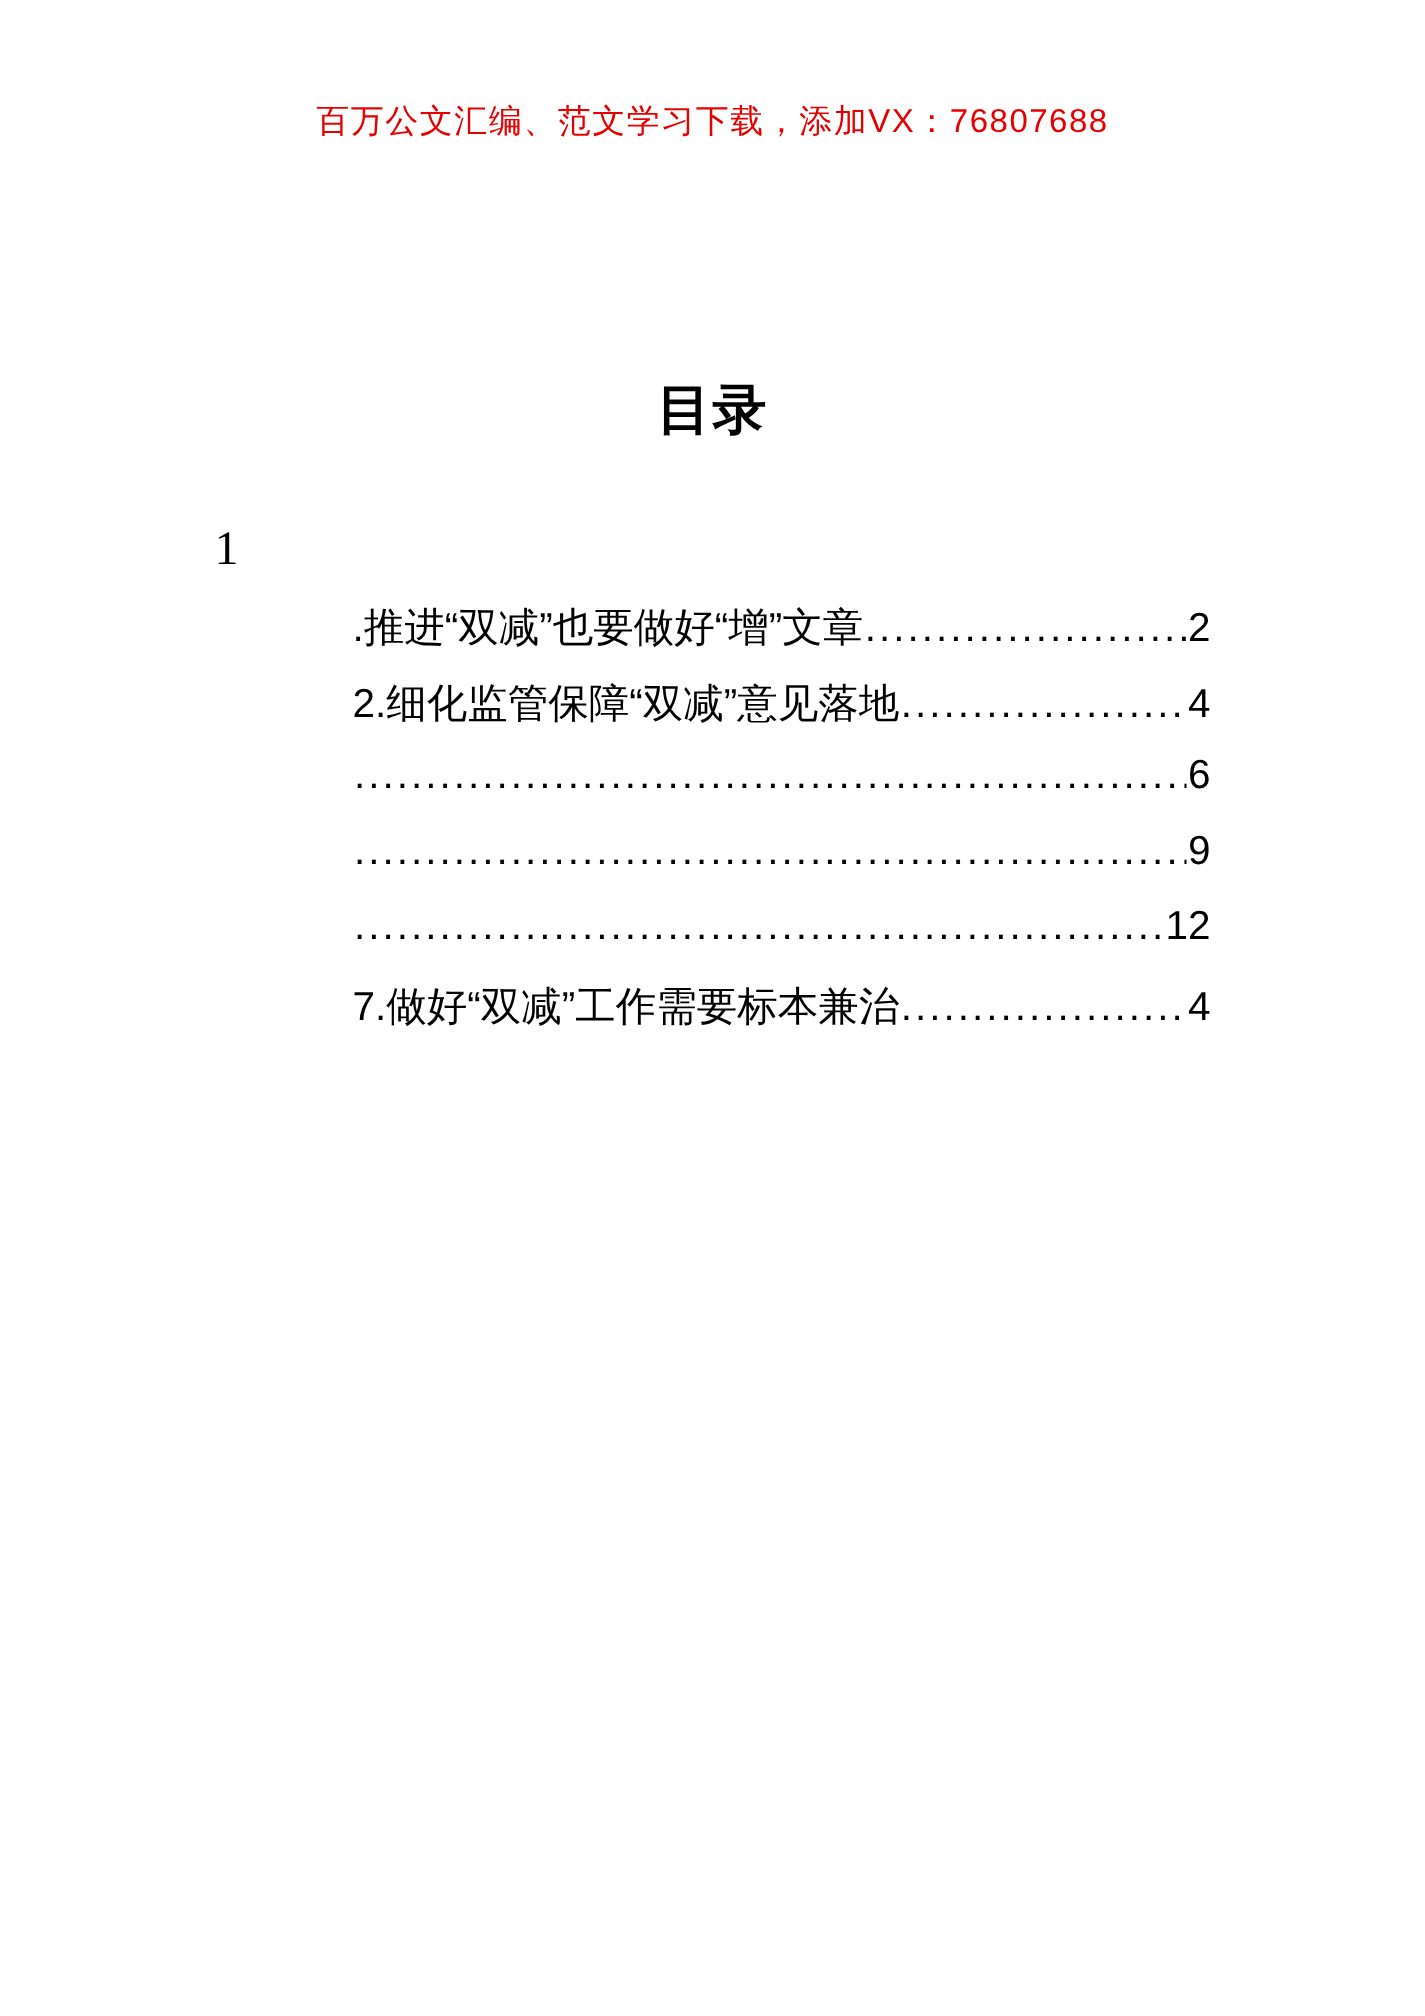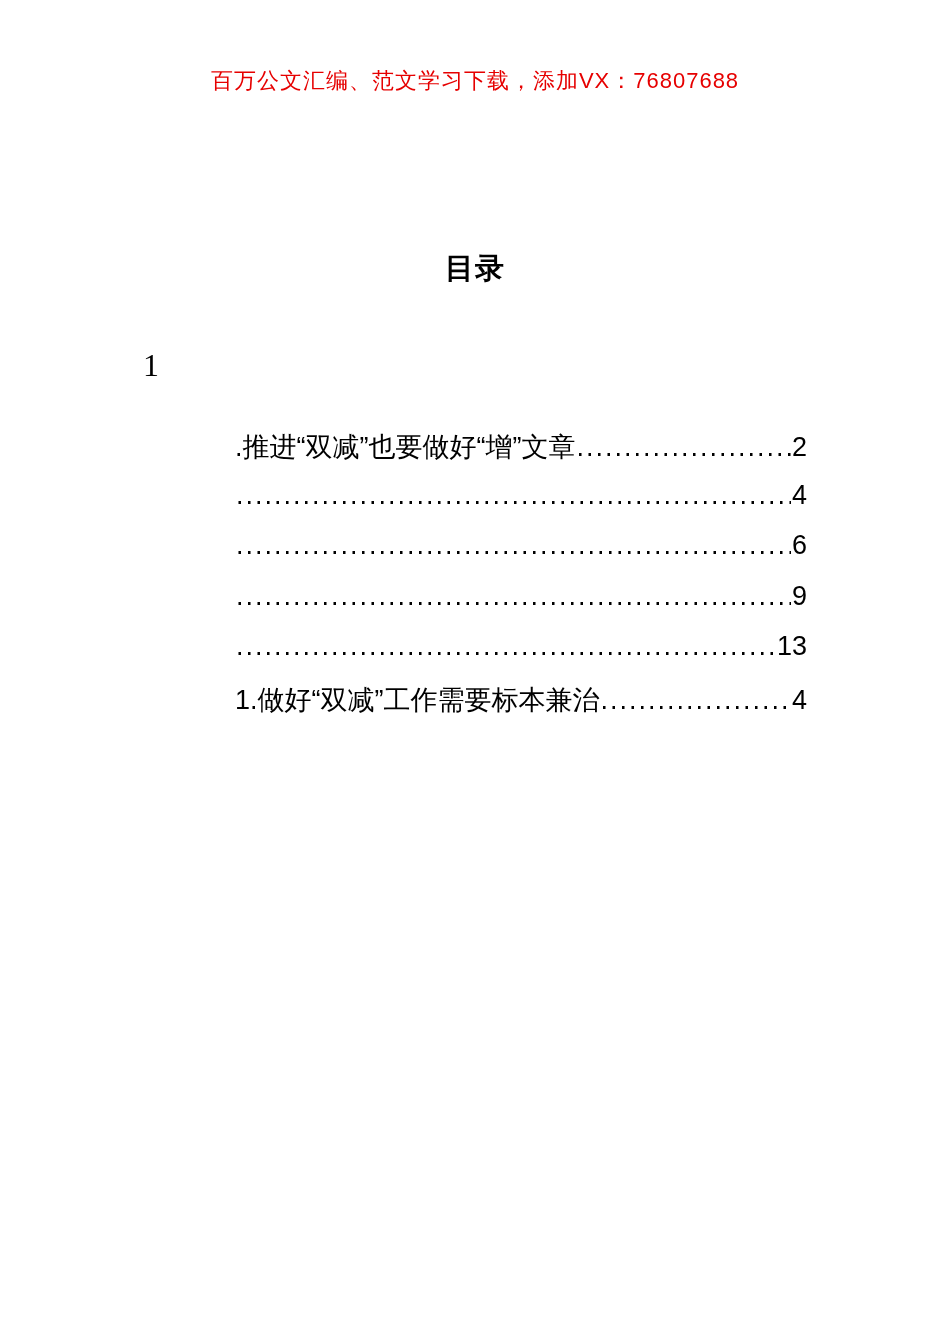--- a/index.html
+++ b/index.html
@@ -24,39 +24,38 @@
     letter-spacing: 1px;
     color: #e60000;
     white-space: nowrap;
   }
   .doc-title {
     position: absolute;
     top: 249px;
     left: 0;
     width: 100%;
     text-align: center;
-    font-size: 29px;
+    font-size: 36px;
     font-weight: bold;
     letter-spacing: 1px;
     color: #000000;
   }
   .orphan-number {
     position: absolute;
     top: 347px;
     left: 143px;
     font-family: "Liberation Serif", "DejaVu Serif", serif;
     font-size: 32px;
     color: #000000;
   }
   .toc {
     position: absolute;
     top: 400px;
     left: 235px;
     width: 572px;
-    margin-top: 29px;
   }
   .toc-row {
     display: flex;
     align-items: baseline;
     height: 50.5px;
     font-size: 27px;
     color: #000000;
   }
   .toc-label {
     white-space: nowrap;
@@ -88,39 +87,40 @@
 
   <div class="toc">
 
     <div class="toc-row">
       <span class="toc-label">.推进“双减”也要做好“增”文章</span>
       <span class="toc-leader">........................................................................................................................</span>
       <span class="toc-page">2</span>
     </div>
 
     <div class="toc-row">
+      <span class="toc-label">2.细化监管保障“双减”意见落地</span>
       <span class="toc-leader">........................................................................................................................</span>
       <span class="toc-page">4</span>
     </div>
 
     <div class="toc-row">
       <span class="toc-leader">........................................................................................................................</span>
       <span class="toc-page">6</span>
     </div>
 
     <div class="toc-row">
       <span class="toc-leader">........................................................................................................................</span>
       <span class="toc-page">9</span>
     </div>
 
     <div class="toc-row">
       <span class="toc-leader">........................................................................................................................</span>
-      <span class="toc-page">13</span>
+      <span class="toc-page">12</span>
     </div>
 
     <div class="toc-row">
-      <span class="toc-label">1.做好“双减”工作需要标本兼治</span>
+      <span class="toc-label">7.做好“双减”工作需要标本兼治</span>
       <span class="toc-leader">........................................................................................................................</span>
       <span class="toc-page">4</span>
     </div>
 
   </div>
 </div>
 
 </body></html>

